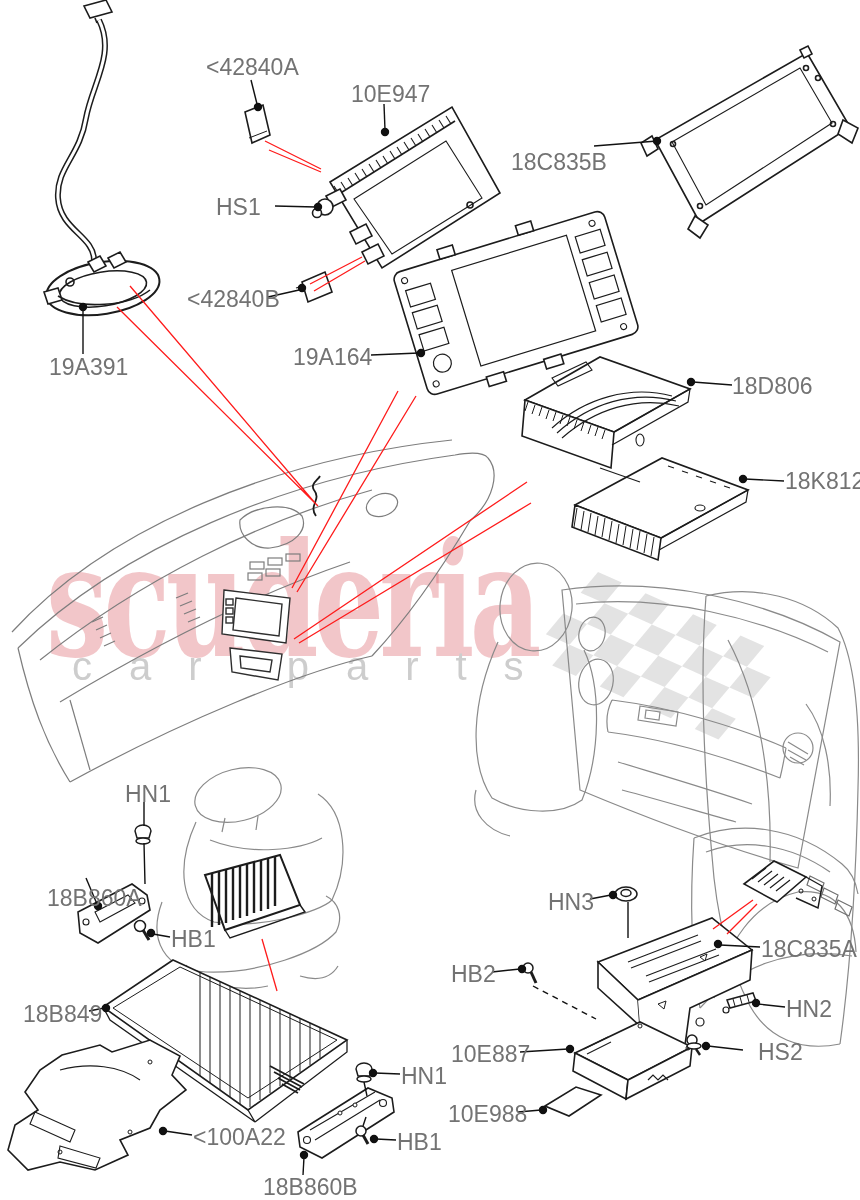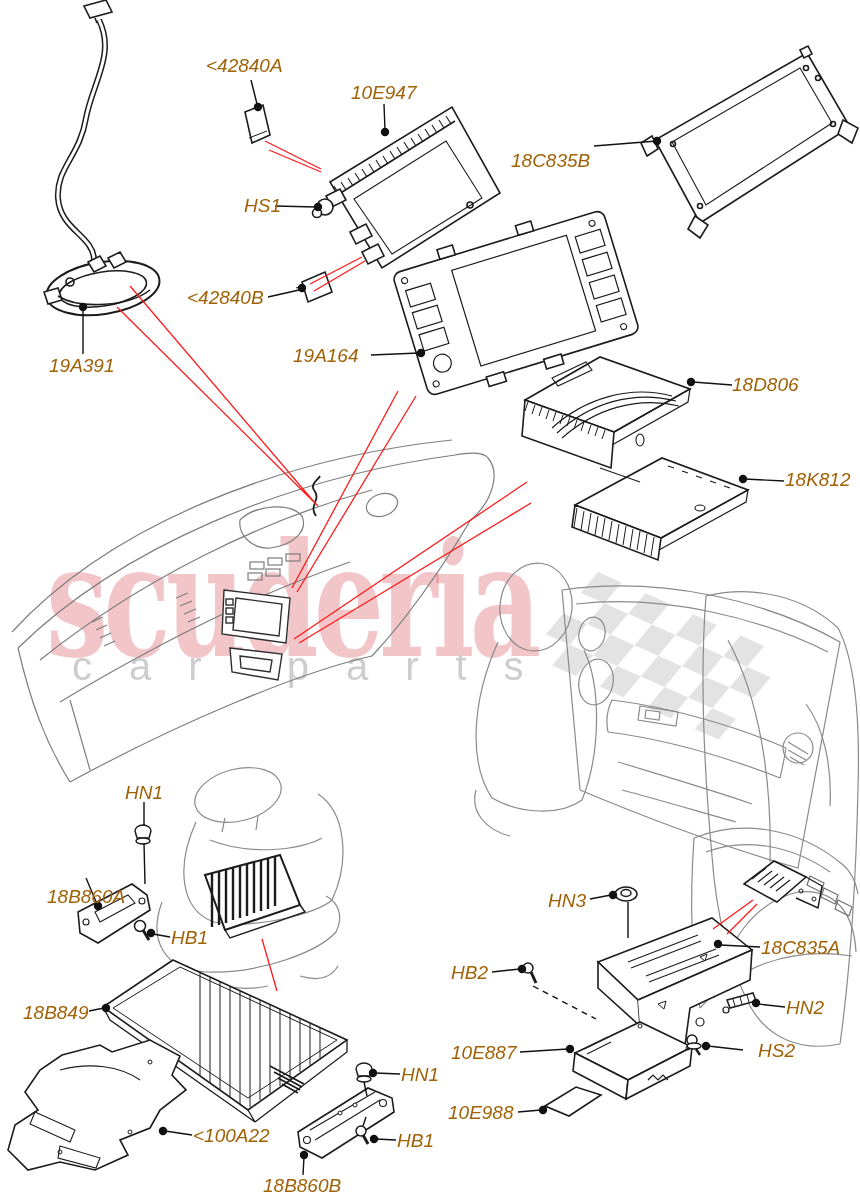--- a/index.html
+++ b/index.html
@@ -1,20 +1,20 @@
 <!DOCTYPE html>
 <html><head>
 <meta charset="utf-8">
 <style>
   html,body{margin:0;padding:0;background:#ffffff;}
   .canvas{position:relative;width:860px;height:1200px;background:#fff;overflow:hidden;
           font-family:"Liberation Sans",sans-serif;}
   .canvas svg{position:absolute;left:0;top:0;}
-  .lbl{position:absolute;color:#a16207;font-size:19px;line-height:1;white-space:nowrap;
-       cursor:pointer;z-index:5;font-style:italic;}
+  .lbl{position:absolute;color:#737373;font-size:23px;line-height:1;white-space:nowrap;
+       cursor:pointer;z-index:5;}
   .wm-brand{position:absolute;left:46px;top:508px;z-index:0;
        font-family:"DejaVu Serif",serif;font-weight:bold;font-size:158px;letter-spacing:-7px;
        color:rgba(213,66,77,0.30);transform:scaleX(0.70);transform-origin:left top;
        pointer-events:none;}
   .wm-tag{position:absolute;left:72px;top:636px;z-index:0;font-size:40px;letter-spacing:37px;
        color:#cdcdcd;pointer-events:none;font-family:"Liberation Sans",sans-serif;margin-top:8px;}
 </style>
 </head>
 <body>
 
@@ -369,21 +369,21 @@
       <path d="M520,1052 L568,1049" fill="none"></path>
         <circle cx="570" cy="1049" r="3.5"></circle>
       <path d="M518,1112 L541,1110" fill="none"></path>
         <circle cx="543" cy="1110" r="3.5"></circle>
     </g>
   </svg>
 
   <div class="lbl" style="left:206px;top:56px">&lt;42840A</div>
   <div class="lbl" style="left:351px;top:83px">10E947</div>
   <div class="lbl" style="left:511px;top:151px">18C835B</div>
-  <div class="lbl" style="left:244px;top:196px">HS1</div>
+  <div class="lbl" style="left:216px;top:196px">HS1</div>
   <div class="lbl" style="left:187px;top:288px">&lt;42840B</div>
   <div class="lbl" style="left:49px;top:356px">19A391</div>
   <div class="lbl" style="left:293px;top:346px">19A164</div>
   <div class="lbl" style="left:732px;top:375px">18D806</div>
   <div class="lbl" style="left:785px;top:470px">18K812</div>
   <div class="lbl" style="left:125px;top:783px">HN1</div>
   <div class="lbl" style="left:47px;top:887px">18B860A</div>
   <div class="lbl" style="left:171px;top:928px">HB1</div>
   <div class="lbl" style="left:23px;top:1003px">18B849</div>
   <div class="lbl" style="left:193px;top:1126px">&lt;100A22</div>

